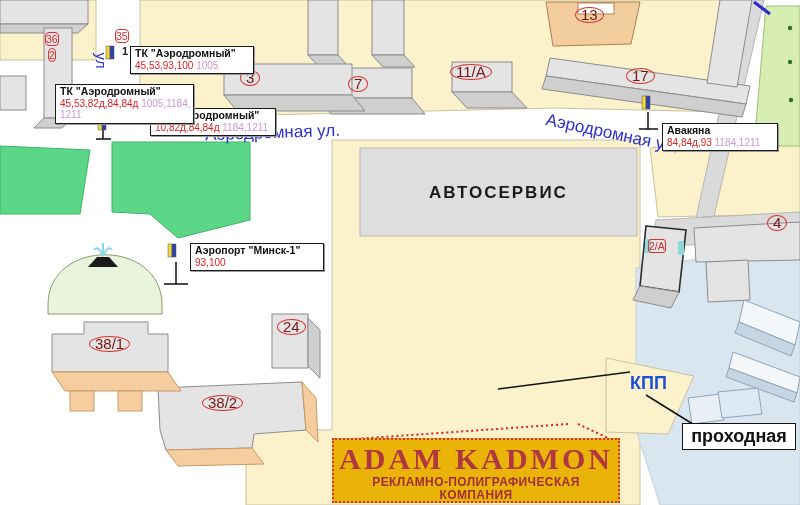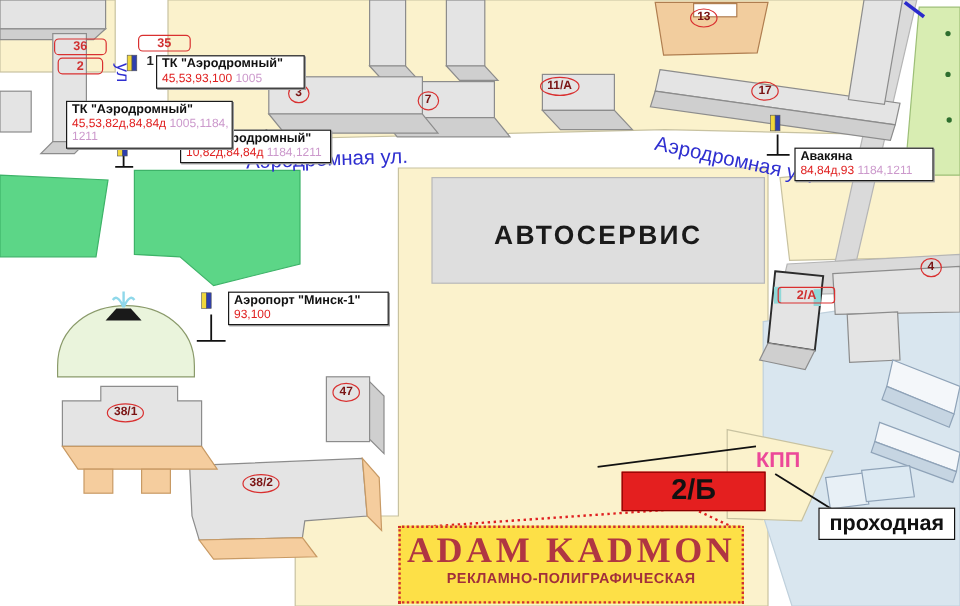--- a/index.html
+++ b/index.html
@@ -8,33 +8,33 @@
   #map-svg{position:absolute;left:0;top:0;z-index:0;}
   .lbl{position:absolute;white-space:nowrap;}
   .street{color:#2F2FD0;font-size:17px;z-index:5;}
   .callout{position:absolute;background:#fff;border:1.5px solid #1a1a1a;
            padding:1px 4px 2px 4px;font-size:10px;line-height:11.5px;z-index:20;
            white-space:nowrap;box-shadow:1px 1px 0 #9a9a9a;}
   .c-title{font-weight:bold;color:#111;font-size:10.5px;}
   .red-num{color:#E02020;font-weight:normal;}
   .gray-num{color:#CC99CC;font-weight:normal;text-align:center;}
   .badge{position:absolute;border:1.5px solid #D93030;border-radius:4px;
-         color:#D03030;font-size:10.5px;font-weight:bold;padding:0 15px;z-index:12;line-height:12px;}
+         color:#D03030;font-size:10.5px;font-weight:normal;padding:0 0;z-index:12;line-height:12px;}
   .ell{position:absolute;border:1.5px solid #D93030;border-radius:50%;
-       color:#7A1414;font-size:10px;font-weight:bold;padding:1px 5px;z-index:12;line-height:12px;text-align:center;}
+       color:#7A1414;font-size:15px;font-weight:normal;padding:1px 5px;z-index:12;line-height:12px;text-align:center;}
   .bigname{position:absolute;color:#1a1a1a;font-weight:bold;z-index:8;}
   #highlight-2b{position:absolute;left:518px;top:393px;width:118px;height:31px;
                 background:#E41F1F;border:1px solid #8a0000;color:#111;
                 font-size:24px;font-weight:bold;text-align:center;line-height:30px;z-index:15;}
-  #kpp{left:630px;top:373px;font-size:18px;font-weight:bold;color:#ec4899;z-index:16;}
+  #kpp{left:630px;top:373px;font-size:18px;font-weight:bold;color:#1d4ed8;z-index:16;}
   #prohodnaya{position:absolute;left:682px;top:423px;width:112px;background:#fff;
               border:1.5px solid #111;color:#111;font-size:18px;font-weight:bold;
               text-align:center;padding:2px 0;z-index:25;}
   #ad-box{position:absolute;left:332px;top:438px;width:284px;height:61px;
-          background:#fde047;border:2px dotted #D03030;z-index:30;text-align:center;}
+          background:#eab308;border:2px dotted #D03030;z-index:30;text-align:center;}
   #ad-title{font-family:"Liberation Serif",serif;font-size:30px;font-weight:bold;
             color:#B03642;letter-spacing:3px;line-height:34px;margin-top:2px;}
   #ad-sub1,#ad-sub2{font-size:12px;font-weight:bold;color:#A12F3B;line-height:13px;letter-spacing:0.4px;}
 </style>
 </head>
 <body>
 
 <div id="stage">
 
   <svg id="map-svg" width="800" height="505" viewBox="0 0 800 505">
@@ -156,35 +156,35 @@
           <rect x="642" y="96" width="4" height="13" fill="#F0D73C"></rect>
           <rect x="646" y="96" width="4" height="13" fill="#2E3FAE"></rect>
         </g>
     </g>
   </svg>
 
   <div class="lbl street" style="left:205px;top:123px;transform:rotate(-2deg);">Аэродромная ул.</div>
   <div class="lbl street" style="left:548px;top:110px;transform:rotate(12deg);transform-origin:left top;">Аэродромная ул.</div>
   <div class="lbl street" style="left:94px;top:52px;font-size:15px;transform:rotate(90deg);">ул</div>
 
-  <div class="bigname" style="left:360px;top:183px;width:277px;text-align:center;font-size:22px;letter-spacing:2px;">АВТОСЕРВИС</div>
+  <div class="bigname" style="left:360px;top:183px;width:277px;text-align:center;font-size:17px;letter-spacing:2px;">АВТОСЕРВИС</div>
 
   <span class="badge" style="left:45px;top:32px;">36</span>
   <span class="badge" style="left:48px;top:48px;">2</span>
   <span class="badge" style="left:115px;top:29px;">35</span>
   <span class="lbl" style="left:122px;top:45px;font-size:11px;font-weight:bold;color:#222;z-index:12;">1</span>
 
   <span class="ell" style="left:240px;top:70px;">3</span>
   <span class="ell" style="left:348px;top:76px;">7</span>
   <span class="ell" style="left:450px;top:64px;">11/А</span>
   <span class="ell" style="left:575px;top:7px;">13</span>
   <span class="ell" style="left:626px;top:68px;">17</span>
   <span class="ell" style="left:767px;top:215px;">4</span>
   <span class="badge" style="left:648px;top:239px;border-radius:3px;">2/А</span>
-  <span class="ell" style="left:277px;top:319px;">47</span>
+  <span class="ell" style="left:277px;top:319px;">24</span>
   <span class="ell" style="left:89px;top:336px;">38/1</span>
   <span class="ell" style="left:202px;top:395px;">38/2</span>
 
   <div class="callout" style="left:130px;top:46px;width:114px;">
     <div class="c-title">ТК "Аэродромный"</div>
     <div>
       <span class="red-num">45,53,93,100</span>
       <span class="gray-num">1005</span>
     </div>
   </div>
@@ -216,22 +216,22 @@
   </div>
 
   <div class="callout" style="left:662px;top:95px;width:106px;margin-top:28px;">
     <div class="c-title">Авакяна</div>
     <div>
       <span class="red-num">84,84д,93</span>
       <span class="gray-num">1184,1211</span>
     </div>
   </div>
 
-  <div id="highlight-2b">2/Б</div>
   <div class="lbl" id="kpp">КПП</div>
   <div id="prohodnaya">проходная</div>
 
   <div id="ad-box">
     <div id="ad-title">ADAM KADMON</div>
     <div id="ad-sub1">РЕКЛАМНО-ПОЛИГРАФИЧЕСКАЯ</div>
+    <div id="ad-sub2">КОМПАНИЯ</div>
   </div>
 
 </div>
 
 </body></html>

